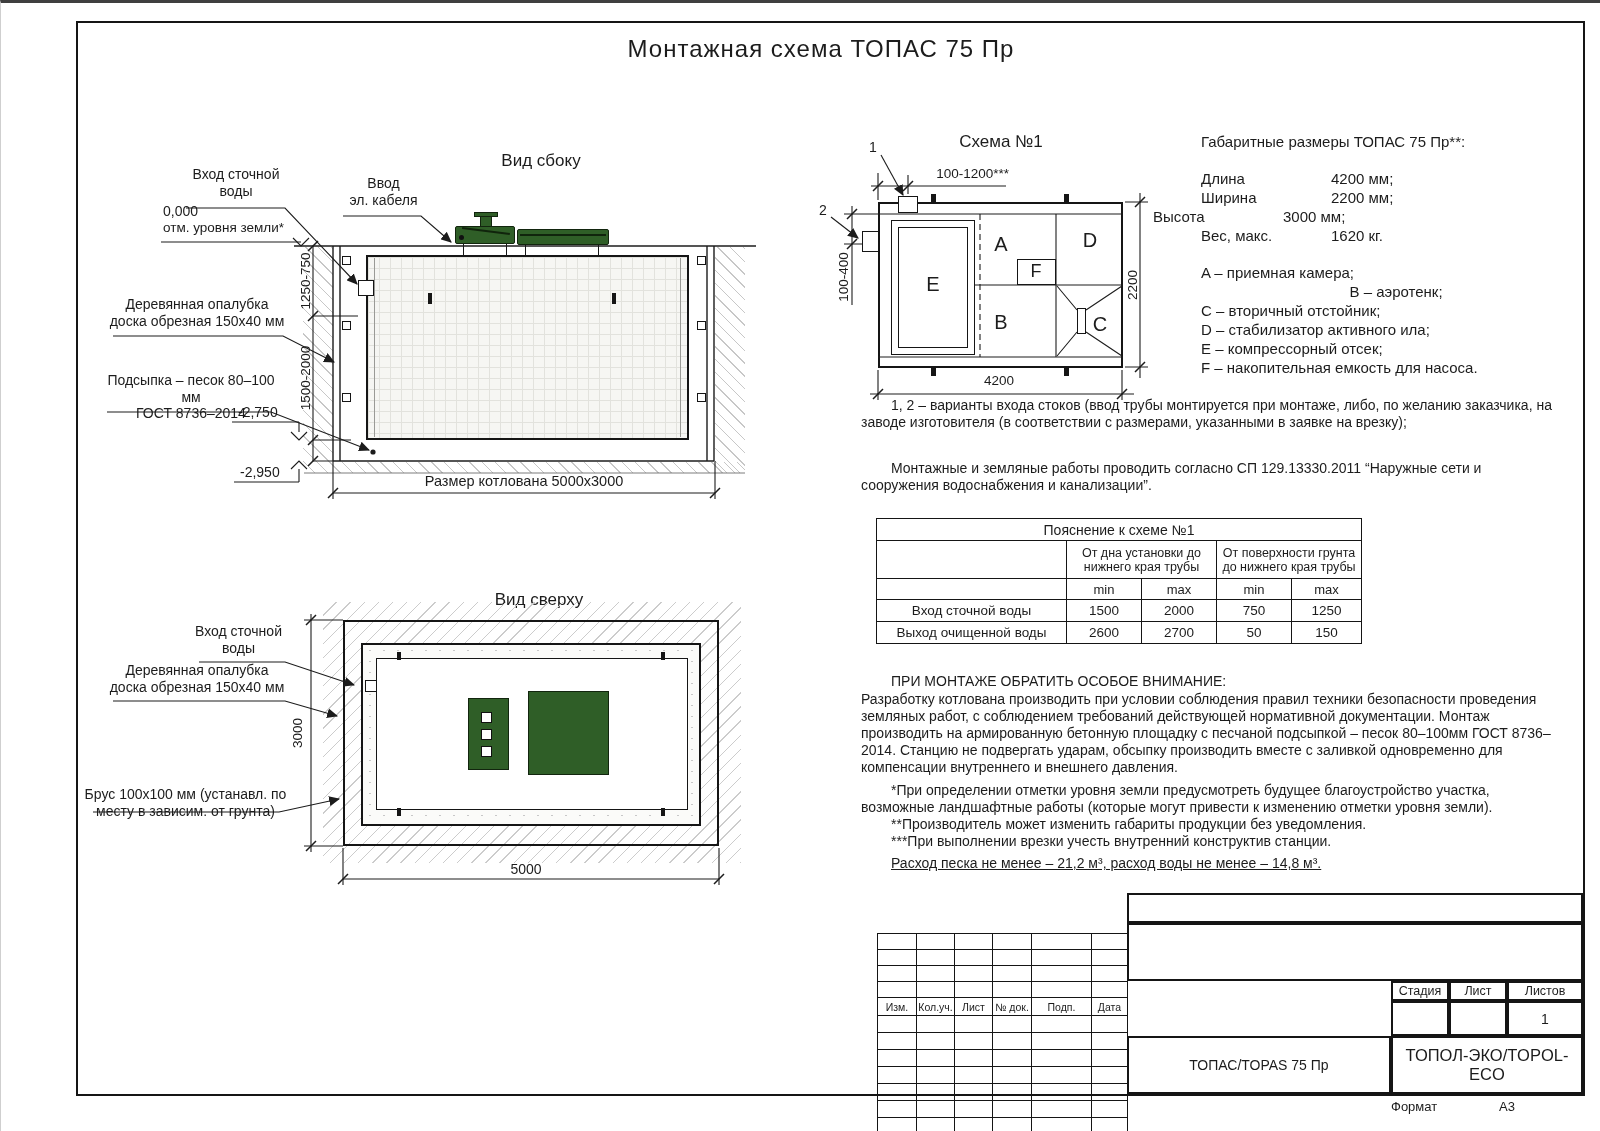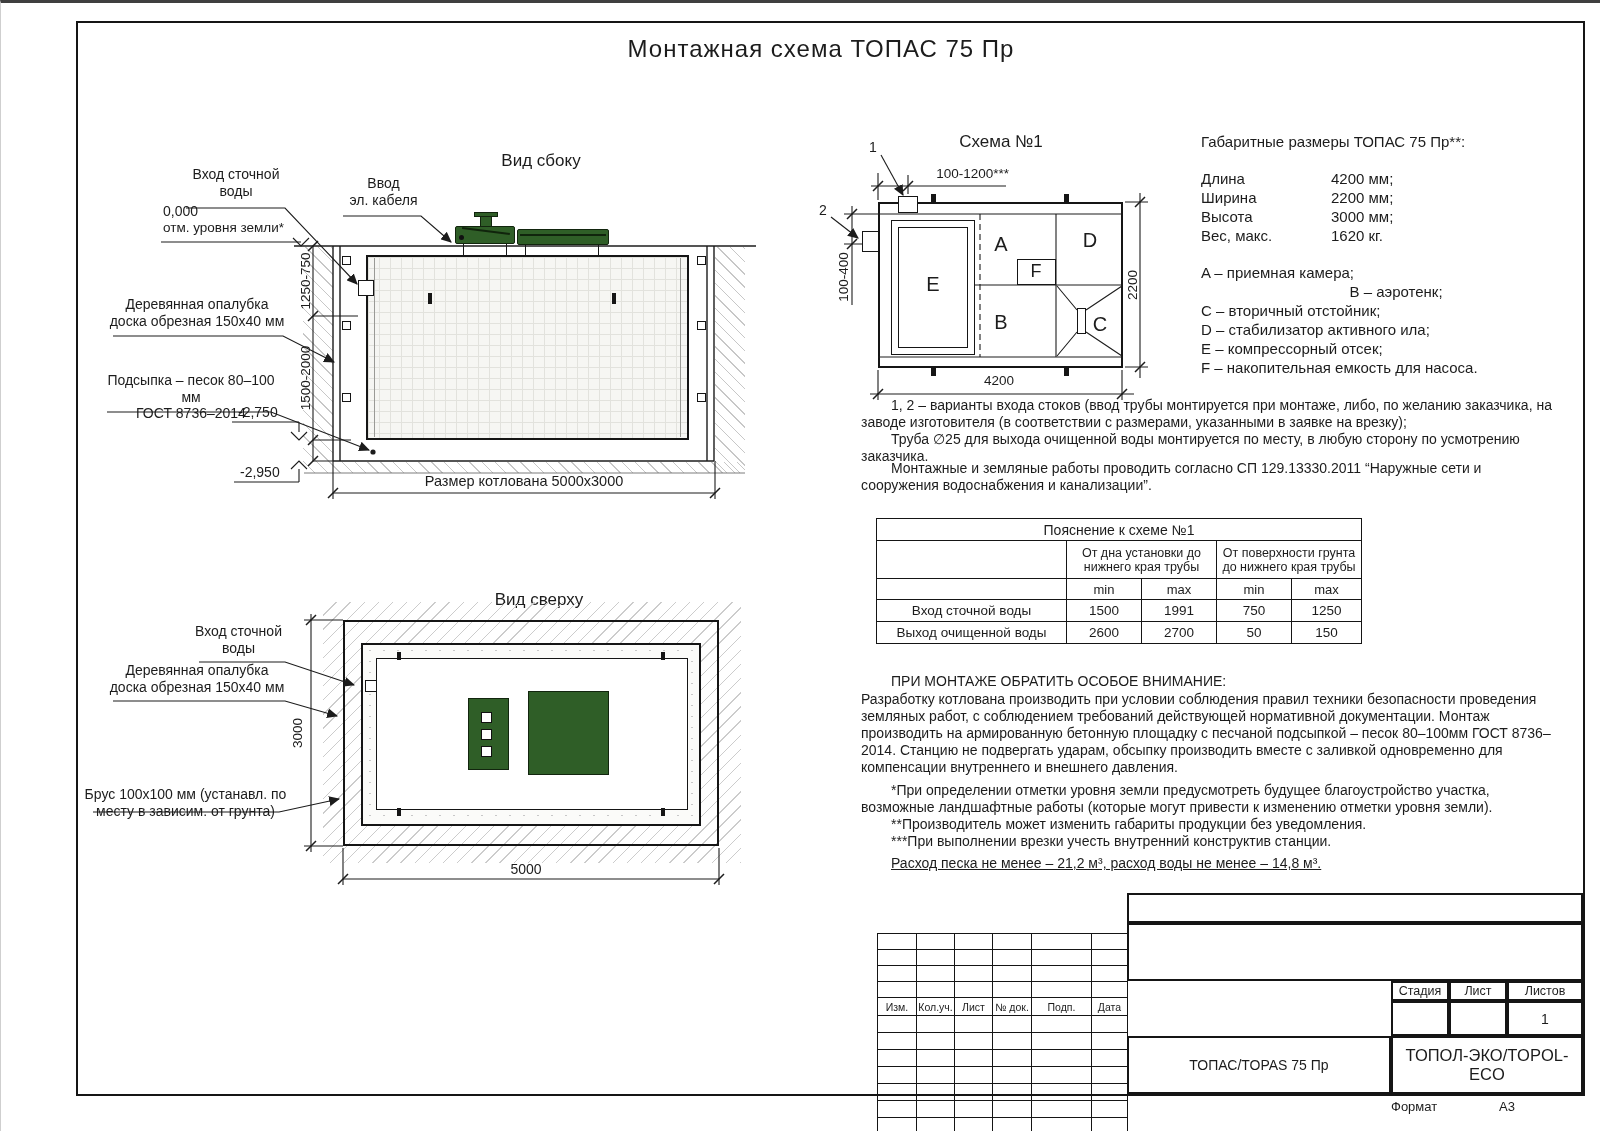--- a/index.html
+++ b/index.html
@@ -125,37 +125,36 @@
 
   <div class="t" style="left:1200px;top:130px;width:400px;font-size:15px;">Габаритные размеры ТОПАС 75 Пр**:</div>
   <div class="t" style="left:1200px;top:167px;width:300px;font-size:15px;display:flex;">
     <span style="flex:0 0 130px;">Длина</span>
     <span>4200 мм;</span>
   </div>
   <div class="t" style="left:1200px;top:186px;width:300px;font-size:15px;display:flex;">
     <span style="flex:0 0 130px;">Ширина</span>
     <span>2200 мм;</span>
   </div>
-  <div class="t" style="left:1200px;top:205px;width:300px;font-size:15px;display:flex;">
+  <div class="t" style="left:1152px;top:205px;width:300px;font-size:15px;display:flex;">
     <span style="flex:0 0 130px;">Высота</span>
     <span>3000 мм;</span>
   </div>
   <div class="t" style="left:1200px;top:224px;width:300px;font-size:15px;display:flex;">
     <span style="flex:0 0 130px;">Вес, макс.</span>
     <span>1620 кг.</span>
   </div>
   <div class="t" style="left:1200px;top:261px;width:390px;font-size:15px;">A – приемная камера;</div>
   <div class="t" style="left:1200px;top:280px;width:390px;font-size:15px;text-align:center;">B – аэротенк;</div>
   <div class="t" style="left:1200px;top:299px;width:390px;font-size:15px;">C – вторичный отстойник;</div>
   <div class="t" style="left:1200px;top:318px;width:390px;font-size:15px;">D – стабилизатор активного ила;</div>
   <div class="t" style="left:1200px;top:337px;width:390px;font-size:15px;">E – компрессорный отсек;</div>
   <div class="t" style="left:1200px;top:356px;width:390px;font-size:15px;">F – накопительная емкость для насоса.</div>
 
   <div class="t" style="left:860px;top:394px;width:692px;font-size:14px;line-height:16.5px;text-indent:30px;">1, 2 – варианты входа стоков (ввод трубы монтируется при монтаже, либо, по желанию заказчика, на заводе изготовителя (в соответствии с размерами, указанными в заявке на врезку);</div>
-  <div class="t" style="left:860px;top:428px;width:700px;font-size:14px;line-height:16.5px;text-indent:30px;">Труба ∅25 для выхода очищенной воды монтируется по месту, в любую сторону по усмотрению заказчика.</div>
   <div class="t" style="left:860px;top:457px;width:692px;font-size:14px;line-height:16.5px;text-indent:30px;">Монтажные и земляные работы проводить согласно СП 129.13330.2011 “Наружные сети и сооружения водоснабжения и канализации”.</div>
 
   <table class="xpl" style="left:875px;top:515px;width:485px;">
     <colgroup>
         <col style="width:190px">
         <col style="width:75px">
         <col style="width:75px">
         <col style="width:75px">
         <col style="width:70px">
       </colgroup>
@@ -171,21 +170,21 @@
     <tr style="height:21px;font-size:13px;">
       <td></td>
       <td>min</td>
       <td>max</td>
       <td>min</td>
       <td>max</td>
     </tr>
     <tr style="height:22px;font-size:13.5px;">
       <td>Вход сточной воды</td>
       <td>1500</td>
-      <td>1991</td>
+      <td>2000</td>
       <td>750</td>
       <td>1250</td>
     </tr>
     <tr style="height:22px;font-size:13.5px;">
       <td>Выход очищенной воды</td>
       <td>2600</td>
       <td>2700</td>
       <td>50</td>
       <td>150</td>
     </tr>

